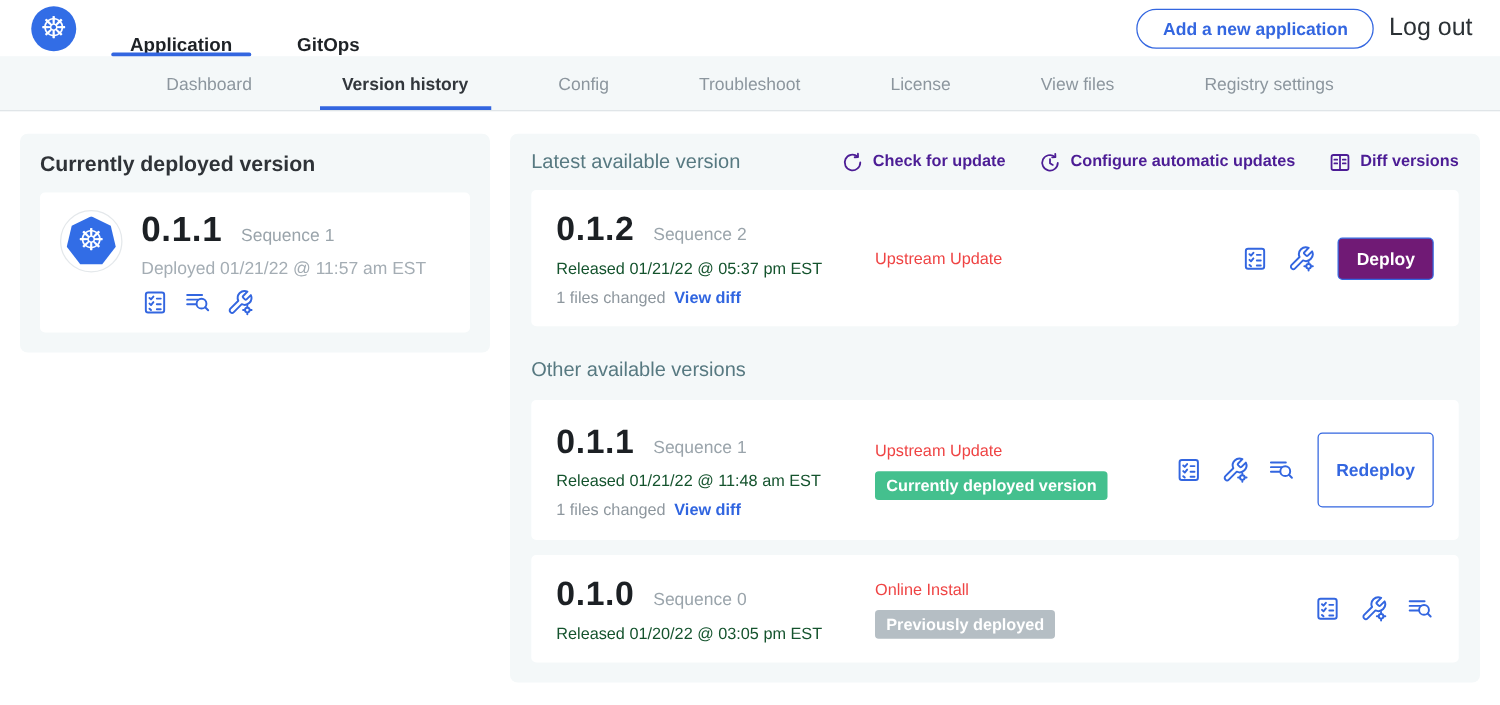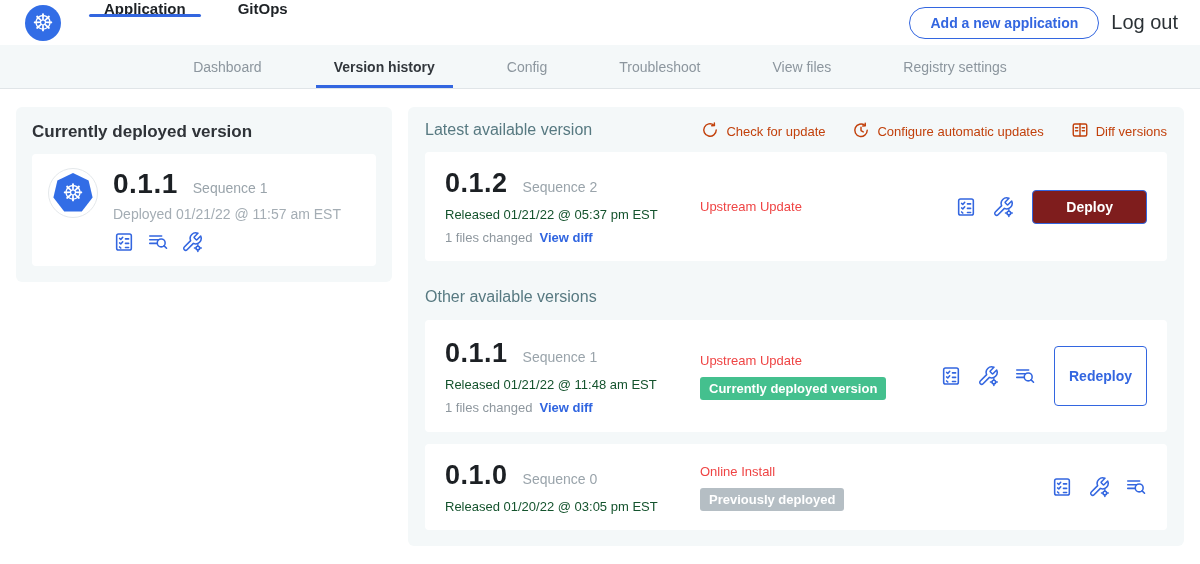--- a/index.html
+++ b/index.html
@@ -4,21 +4,21 @@
 <style>
   * { box-sizing: border-box; margin: 0; padding: 0; }
   html,body { width: 1200px; height: 564px; overflow: hidden; background: #fff;
     font-family: "Liberation Sans", sans-serif; color: #323a3e; }
 
   
   .topnav { height: 45px; background: #fff; display: flex; align-items: stretch; padding-left: 25px; }
   .k8s-logo { width: 36px; height: 36px; border-radius: 50%; background: #326de6; color: #fff;
     display: flex; align-items: center; justify-content: center; font-size: 24px; line-height: 1;
     align-self: center; margin-right: 28px; }
-  .topnav-tabs { display: flex; align-items: flex-start; }
+  .topnav-tabs { display: flex; align-items: flex-end; }
   .topnav-tab { position: relative; display: flex; align-items: center; padding: 0 15px;
     font-size: 15px; font-weight: 700; color: #1e2226; cursor: pointer; margin-right: 22px; }
   .topnav-tab.active::after { content: ""; position: absolute; left: 0; right: 0; bottom: 0;
     height: 3px; background: #3366e0; border-radius: 2px; }
   .topnav-right { margin-left: auto; display: flex; align-items: center; padding-right: 22px; gap: 12px; }
   .pill-btn { border: 1.5px solid #3366e0; color: #3366e0; background: #fff; border-radius: 17px;
     font-size: 14px; font-weight: 700; padding: 7px 20px; cursor: pointer;
     font-family: "Liberation Sans", sans-serif; }
   .logout { font-size: 20px; color: #2b3135; cursor: pointer; }
 
@@ -53,42 +53,42 @@
   .icon-row svg, .action-link svg { cursor: pointer; }
   svg.ic { width: 22px; height: 22px; stroke: currentColor; fill: none;
     stroke-width: 1.7; stroke-linecap: round; stroke-linejoin: round; }
   svg.ic-sm { width: 18px; height: 18px; stroke: currentColor; fill: none;
     stroke-width: 1.9; stroke-linecap: round; stroke-linejoin: round; }
 
   
   .latest-head { display: flex; align-items: center; justify-content: space-between; margin-bottom: 13px; }
   .slate-title { font-size: 16px; color: #577981; }
   .actions { display: flex; align-items: center; gap: 27px; }
-  .action-link { display: flex; align-items: flex-end; gap: 7px; color: #c2410c;
-    font-size: 13px; font-weight: 400; cursor: pointer; }
+  .action-link { display: flex; align-items: flex-start; gap: 7px; color: #4c1d95;
+    font-size: 13px; font-weight: 700; cursor: pointer; }
 
   .vcard { background: #fff; border-radius: 4px; padding: 16px 20px; display: flex; align-items: center; }
   .vcard-1 { min-height: 100px; }
   .vcard-2 { min-height: 112px; margin-bottom: 12px; }
   .vcard-3 { min-height: 81px; }
   .vc-left { width: 255px; flex: 0 0 255px; }
   .vc-left .ver-big { font-size: 27px; }
   .rel-line { font-size: 13px; color: #14532d; margin-top: 8px; }
   .files-line { font-size: 13px; color: #8e979e; margin-top: 8px; }
   .view-diff { color: #3065e0; font-weight: 700; margin-left: 7px; cursor: pointer; }
   .vc-mid { flex: 1; }
   .source { font-size: 13px; font-weight: 400; color: #ef4444; }
   .badge { display: inline-block; margin-top: 9px; padding: 4px 9px; border-radius: 3px;
     color: #fff; font-size: 13px; font-weight: 700; }
   .badge-green { background: #44c08e; }
   .badge-gray { background: #b5bec4; }
   .vc-right { display: flex; align-items: center; gap: 15px; color: #3366e0; }
   .btn { font-family: "Liberation Sans", sans-serif; font-size: 14px; font-weight: 700;
     border-radius: 4px; cursor: pointer; }
-  .btn-primary { background: #7f1d1d; border: 1.5px solid #3366e0; color: #fff; padding: 8px 33px; margin-left: 3px; }
+  .btn-primary { background: #701a75; border: 1.5px solid #3366e0; color: #fff; padding: 8px 14px; margin-left: 3px; }
   .btn-outline { background: #fff; border: 1.5px solid #3366e0; color: #3366e0; padding: 21px 14px; margin-left: 3px; }
   .other-title { margin: 27px 0 14px 0; }
 </style>
 </head>
 <body>
 
 <header class="topnav">
   <div class="k8s-logo">☸</div>
   <nav class="topnav-tabs">
     <div class="topnav-tab active">
@@ -102,20 +102,21 @@
     <button class="pill-btn">Add a new application</button>
     <span class="logout">Log out</span>
   </div>
 </header>
 
 <nav class="subnav">
   <div class="subnav-tab">Dashboard</div>
   <div class="subnav-tab active">Version history</div>
   <div class="subnav-tab">Config</div>
   <div class="subnav-tab">Troubleshoot</div>
+  <div class="subnav-tab">License</div>
   <div class="subnav-tab">View files</div>
   <div class="subnav-tab">Registry settings</div>
 </nav>
 
 <main class="main">
 
   <section class="panel panel-left">
     <h2>Currently deployed version</h2>
     <div class="deployed-card">
       <div class="logo-ring">

